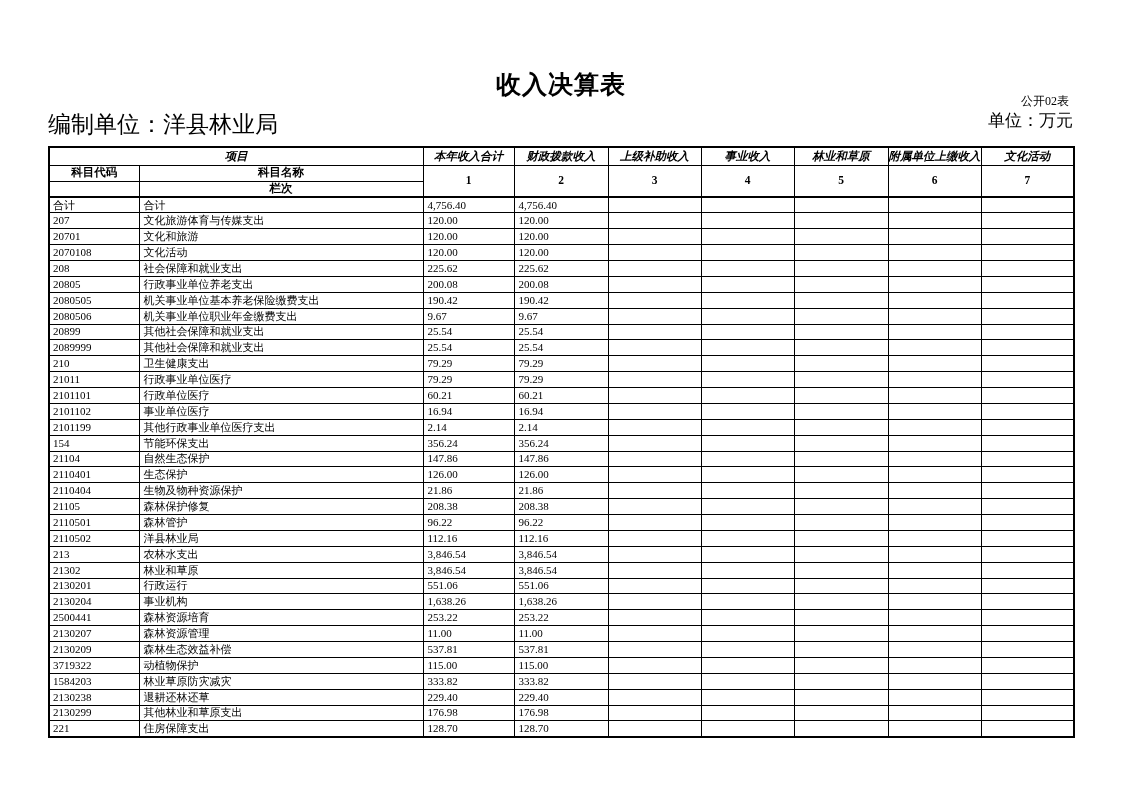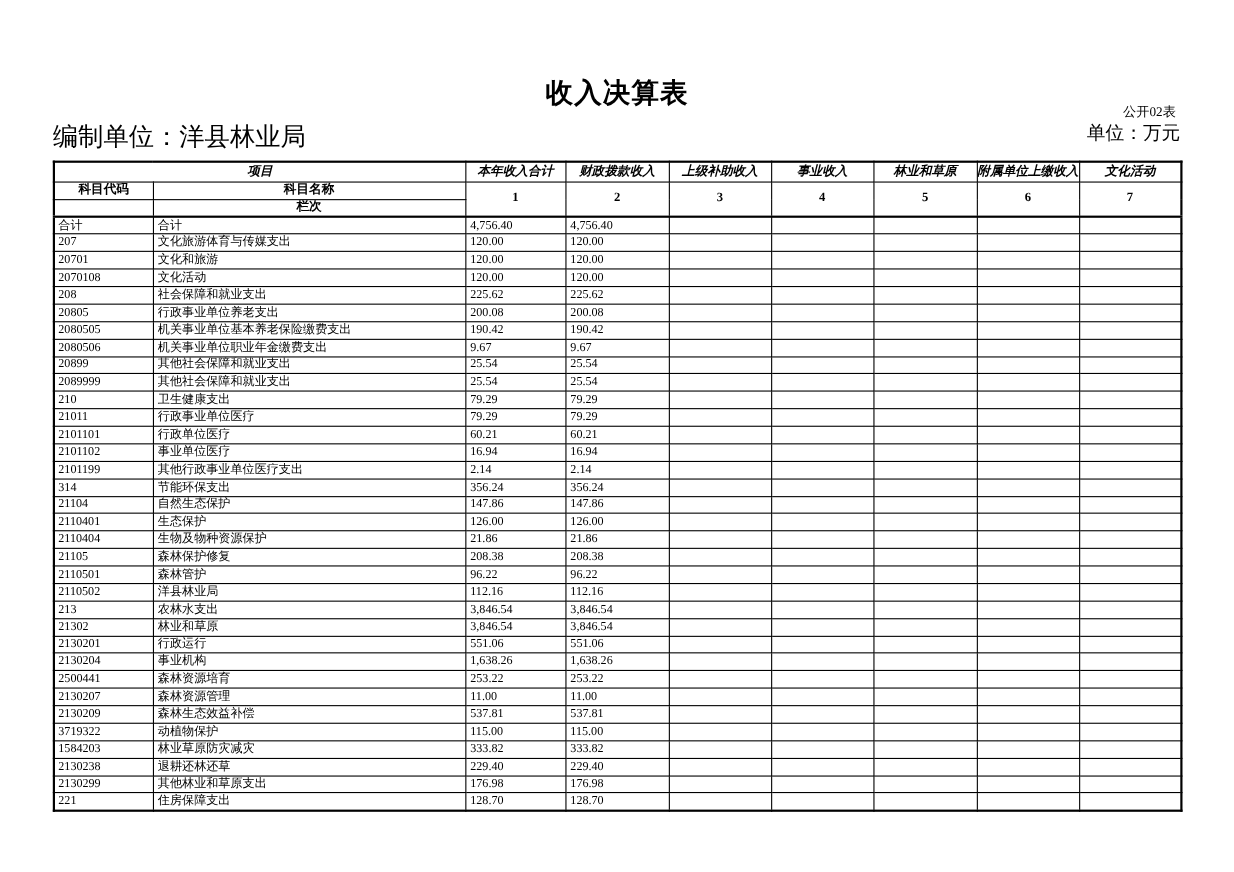--- a/index.html
+++ b/index.html
@@ -295,21 +295,21 @@
     <td class="val">2.14</td>
     <td class="val">2.14</td>
     <td class="val"></td>
     <td class="val"></td>
     <td class="val"></td>
     <td class="val"></td>
     <td class="val"></td>
   </tr>
 
   <tr>
-    <td class="code">314</td>
+    <td class="code">154</td>
     <td class="name">节能环保支出</td>
     <td class="val">356.24</td>
     <td class="val">356.24</td>
     <td class="val"></td>
     <td class="val"></td>
     <td class="val"></td>
     <td class="val"></td>
     <td class="val"></td>
   </tr>
 

